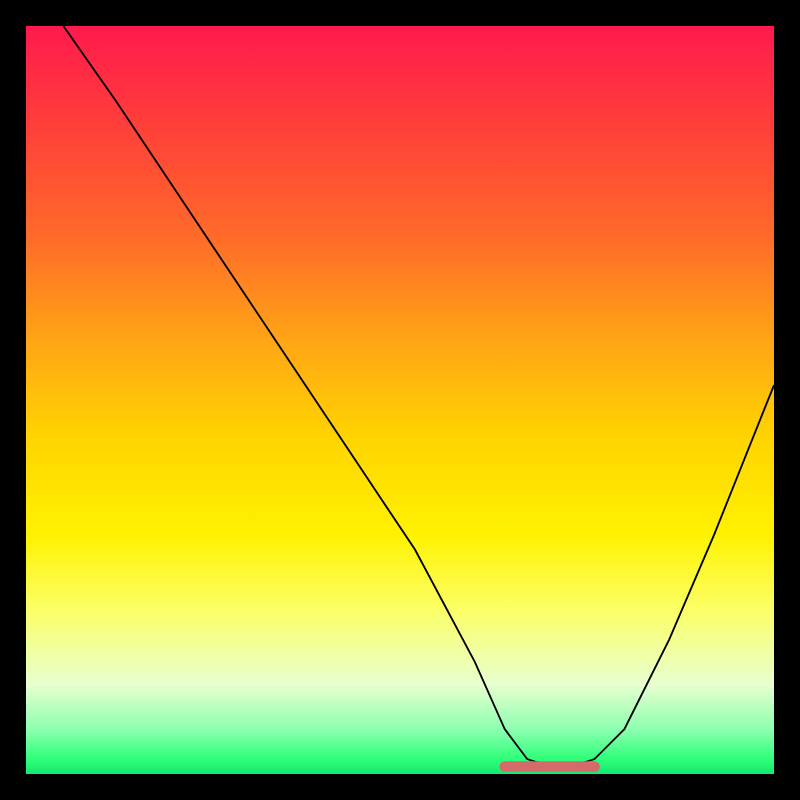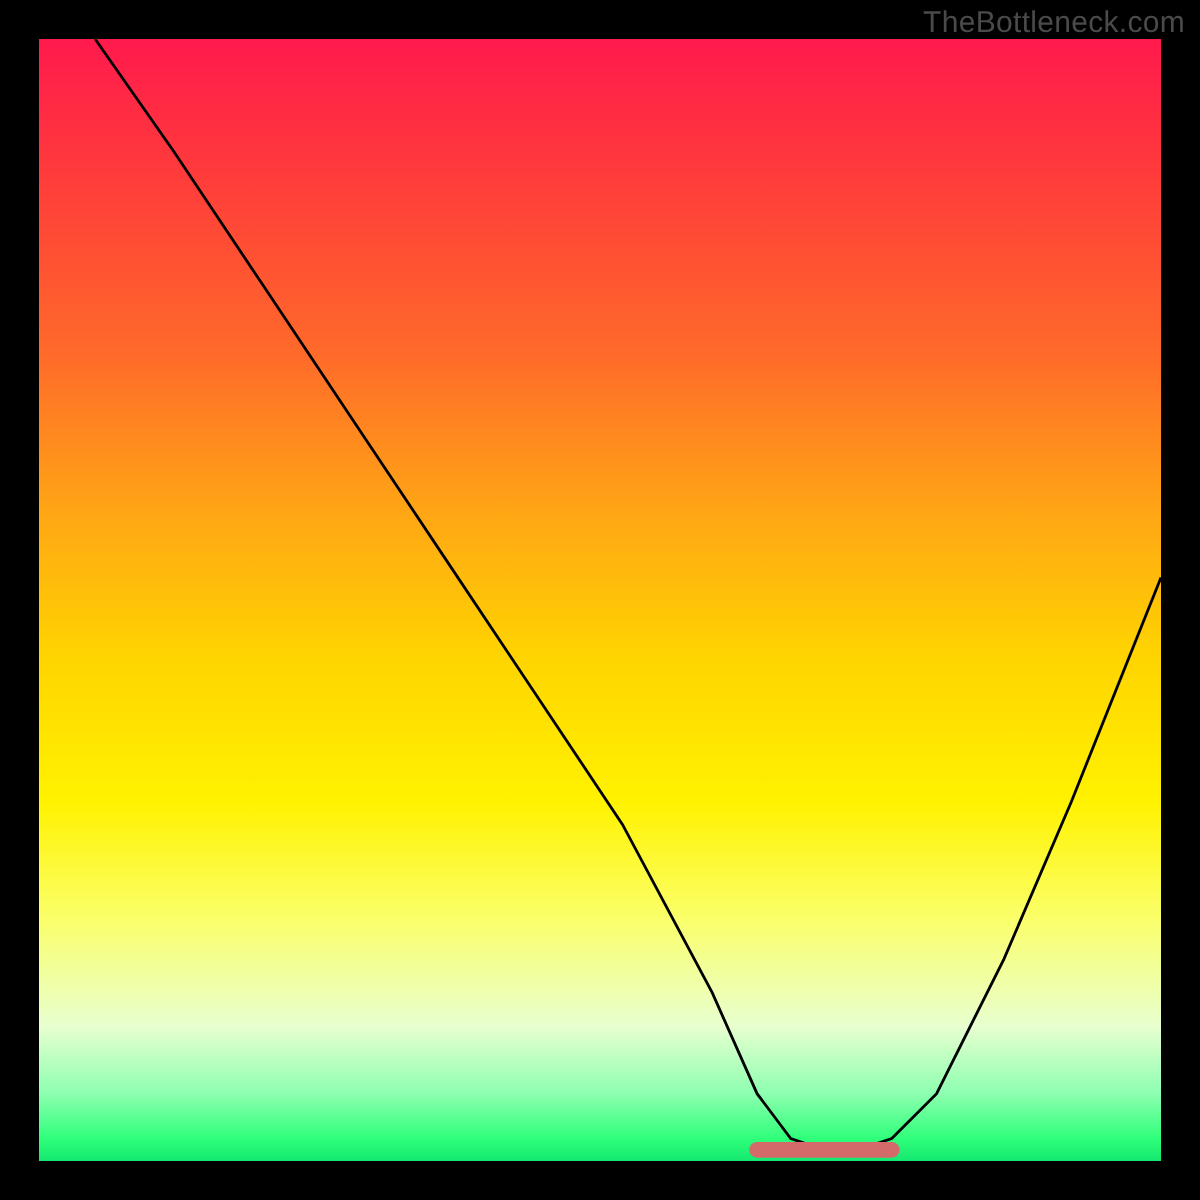--- a/index.html
+++ b/index.html
@@ -57,14 +57,13 @@
 </head>
 <body>
 
 <div class="frame">
   <div class="plot">
     <svg class="curve" viewBox="0 0 100 100" preserveAspectRatio="none">
       <path fill="none" stroke="#000" stroke-width="0.25" d="M5 0 L12 10 L20 22 L28 34 L36 46 L44 58 L52 70 L60 85 L64 94 L67 98 L70 99 L73 99 L76 98 L80 94 L86 82 L92 68 L100 48" id="curvePath"></path>
       <path fill="none" stroke="#d46a6a" stroke-width="1.4" stroke-linecap="round" d="M64 99 L76 99" id="valleyPath"></path>
     </svg>
   </div>
-  <div class="watermark">TheBottleneck.com</div>
 </div>
 
 </body></html>

